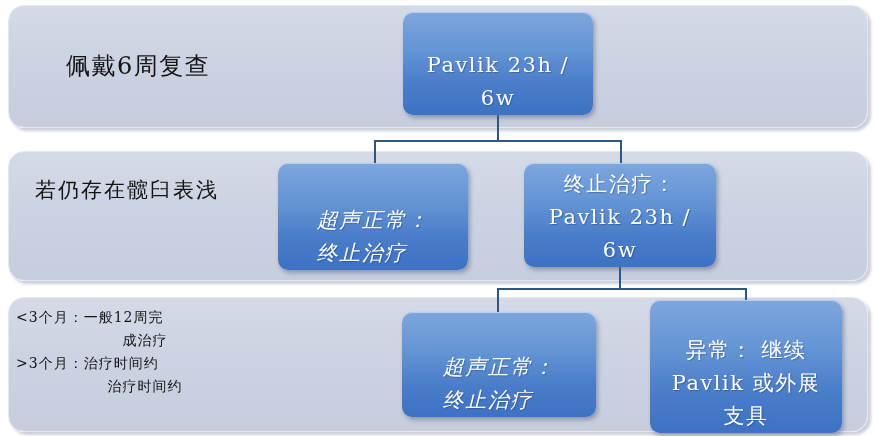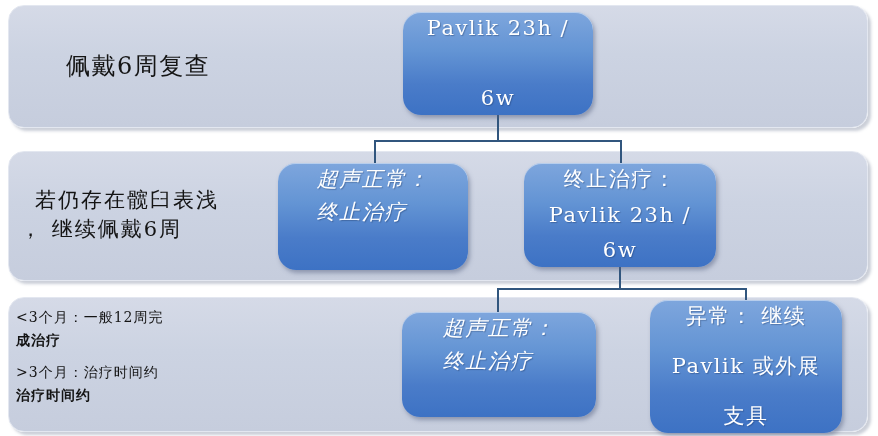--- a/index.html
+++ b/index.html
@@ -23,47 +23,47 @@
   .band1{top:5px;height:121px;}
   .band2{top:151px;height:128px;}
   .band3{top:297px;height:133px;}
 
   
   .conn{position:absolute;background:#31567e;z-index:2;}
 
   
   .node{
     position:absolute;
-    border-radius:18px;
+    border-radius:10px;
     background:linear-gradient(180deg,#7ea6dd 0%,#6394d4 38%,#4a7cc9 70%,#3d72c4 100%);
     box-shadow:2px 3px 4px rgba(85,98,130,0.5), inset 0 1px 0 rgba(255,255,255,0.45);
-    display:flex;flex-direction:column;justify-content:space-between;align-items:center;
+    display:flex;flex-direction:column;justify-content:flex-end;align-items:center;
     color:#ffffff;
     font-size:21px;line-height:33px;letter-spacing:1.5px;
     text-shadow:1px 1px 1px rgba(25,45,85,0.35);
     z-index:3;
     text-align:center;
   }
   .node .inner-left{text-align:left;font-style:italic;}
 
   #node-top {left:403px;top:12px;width:190px;height:103px;}
   #node-r2l {left:278px;top:163px;width:190px;height:107px;}
   #node-r2r {left:524px;top:163px;width:192px;height:104px;}
   #node-r3l {left:402px;top:312px;width:194px;height:105px;}
   #node-r3r {left:650px;top:300px;width:192px;height:133px;}
 
   
   .rowlabel{position:absolute;color:#141414;z-index:2;}
   .label1{left:66px;top:53px;font-size:24px;letter-spacing:1.5px;line-height:27px;}
-  .label2{left:20px;top:186px;font-size:21px;letter-spacing:2px;line-height:29px;}
+  .label2{left:20px;top:176px;font-size:21px;letter-spacing:2px;line-height:29px;}
   .label2 .ln1{margin-left:15px;}
   .label3{left:16px;top:306px;font-size:14px;letter-spacing:1px;line-height:23px;}
   .label3 .para{width:258px;}
-  .label3 .para .ln2{text-align:left;font-weight:bold;}
-  .label3 .para + .para{margin-top:9px;}
+  .label3 .para .ln2{text-align:center;}
+  .label3 .para + .para{}
 </style>
 </head>
 <body>
 
 <div class="canvas">
 
   <div class="band band1"></div>
   <div class="band band2"></div>
   <div class="band band3"></div>
 
@@ -75,21 +75,20 @@
   <div class="conn" style="left:497px;top:288px;width:250px;height:2px;"></div>
   <div class="conn" style="left:497px;top:288px;width:2px;height:26px;"></div>
   <div class="conn" style="left:745px;top:288px;width:2px;height:26px;"></div>
 
   <div class="rowlabel label1">
     <div>佩戴6周复查</div>
   </div>
 
   <div class="rowlabel label2">
     <div class="ln1">若仍存在髋臼表浅</div>
-    <div class="ln2">， 继续佩戴6周</div>
   </div>
 
   <div class="rowlabel label3">
     <div class="para">
       <div class="ln1">&lt;3个月：一般12周完</div>
       <div class="ln2">成治疗</div>
     </div>
     <div class="para">
       <div class="ln1">&gt;3个月：治疗时间约</div>
       <div class="ln2">治疗时间约</div>

